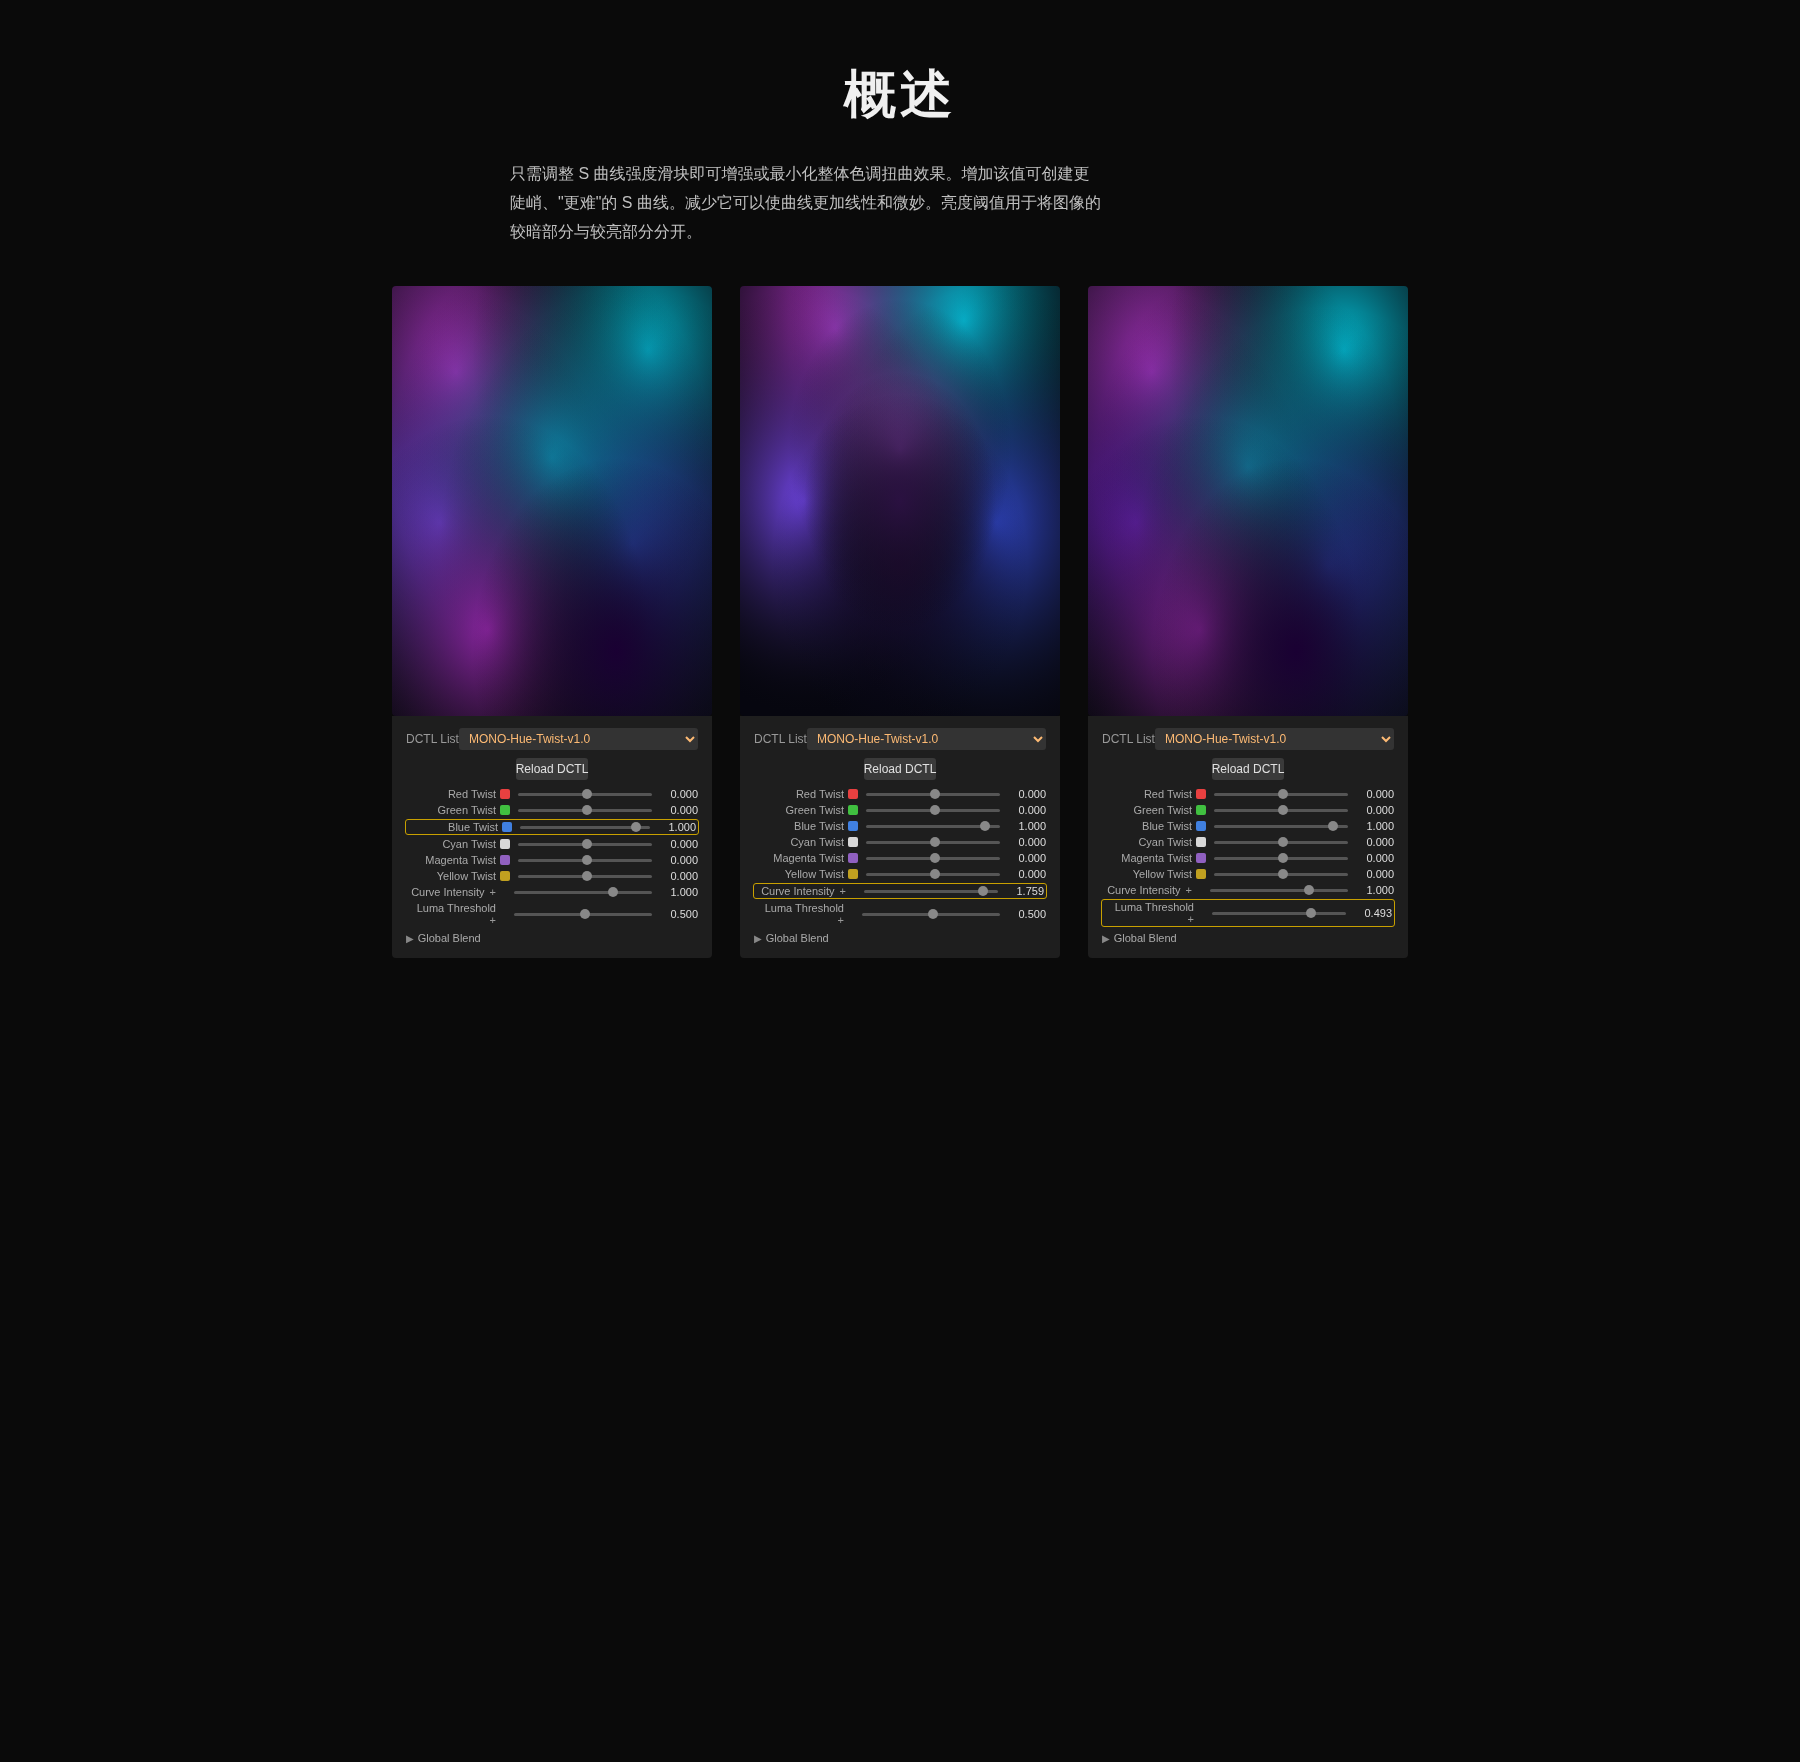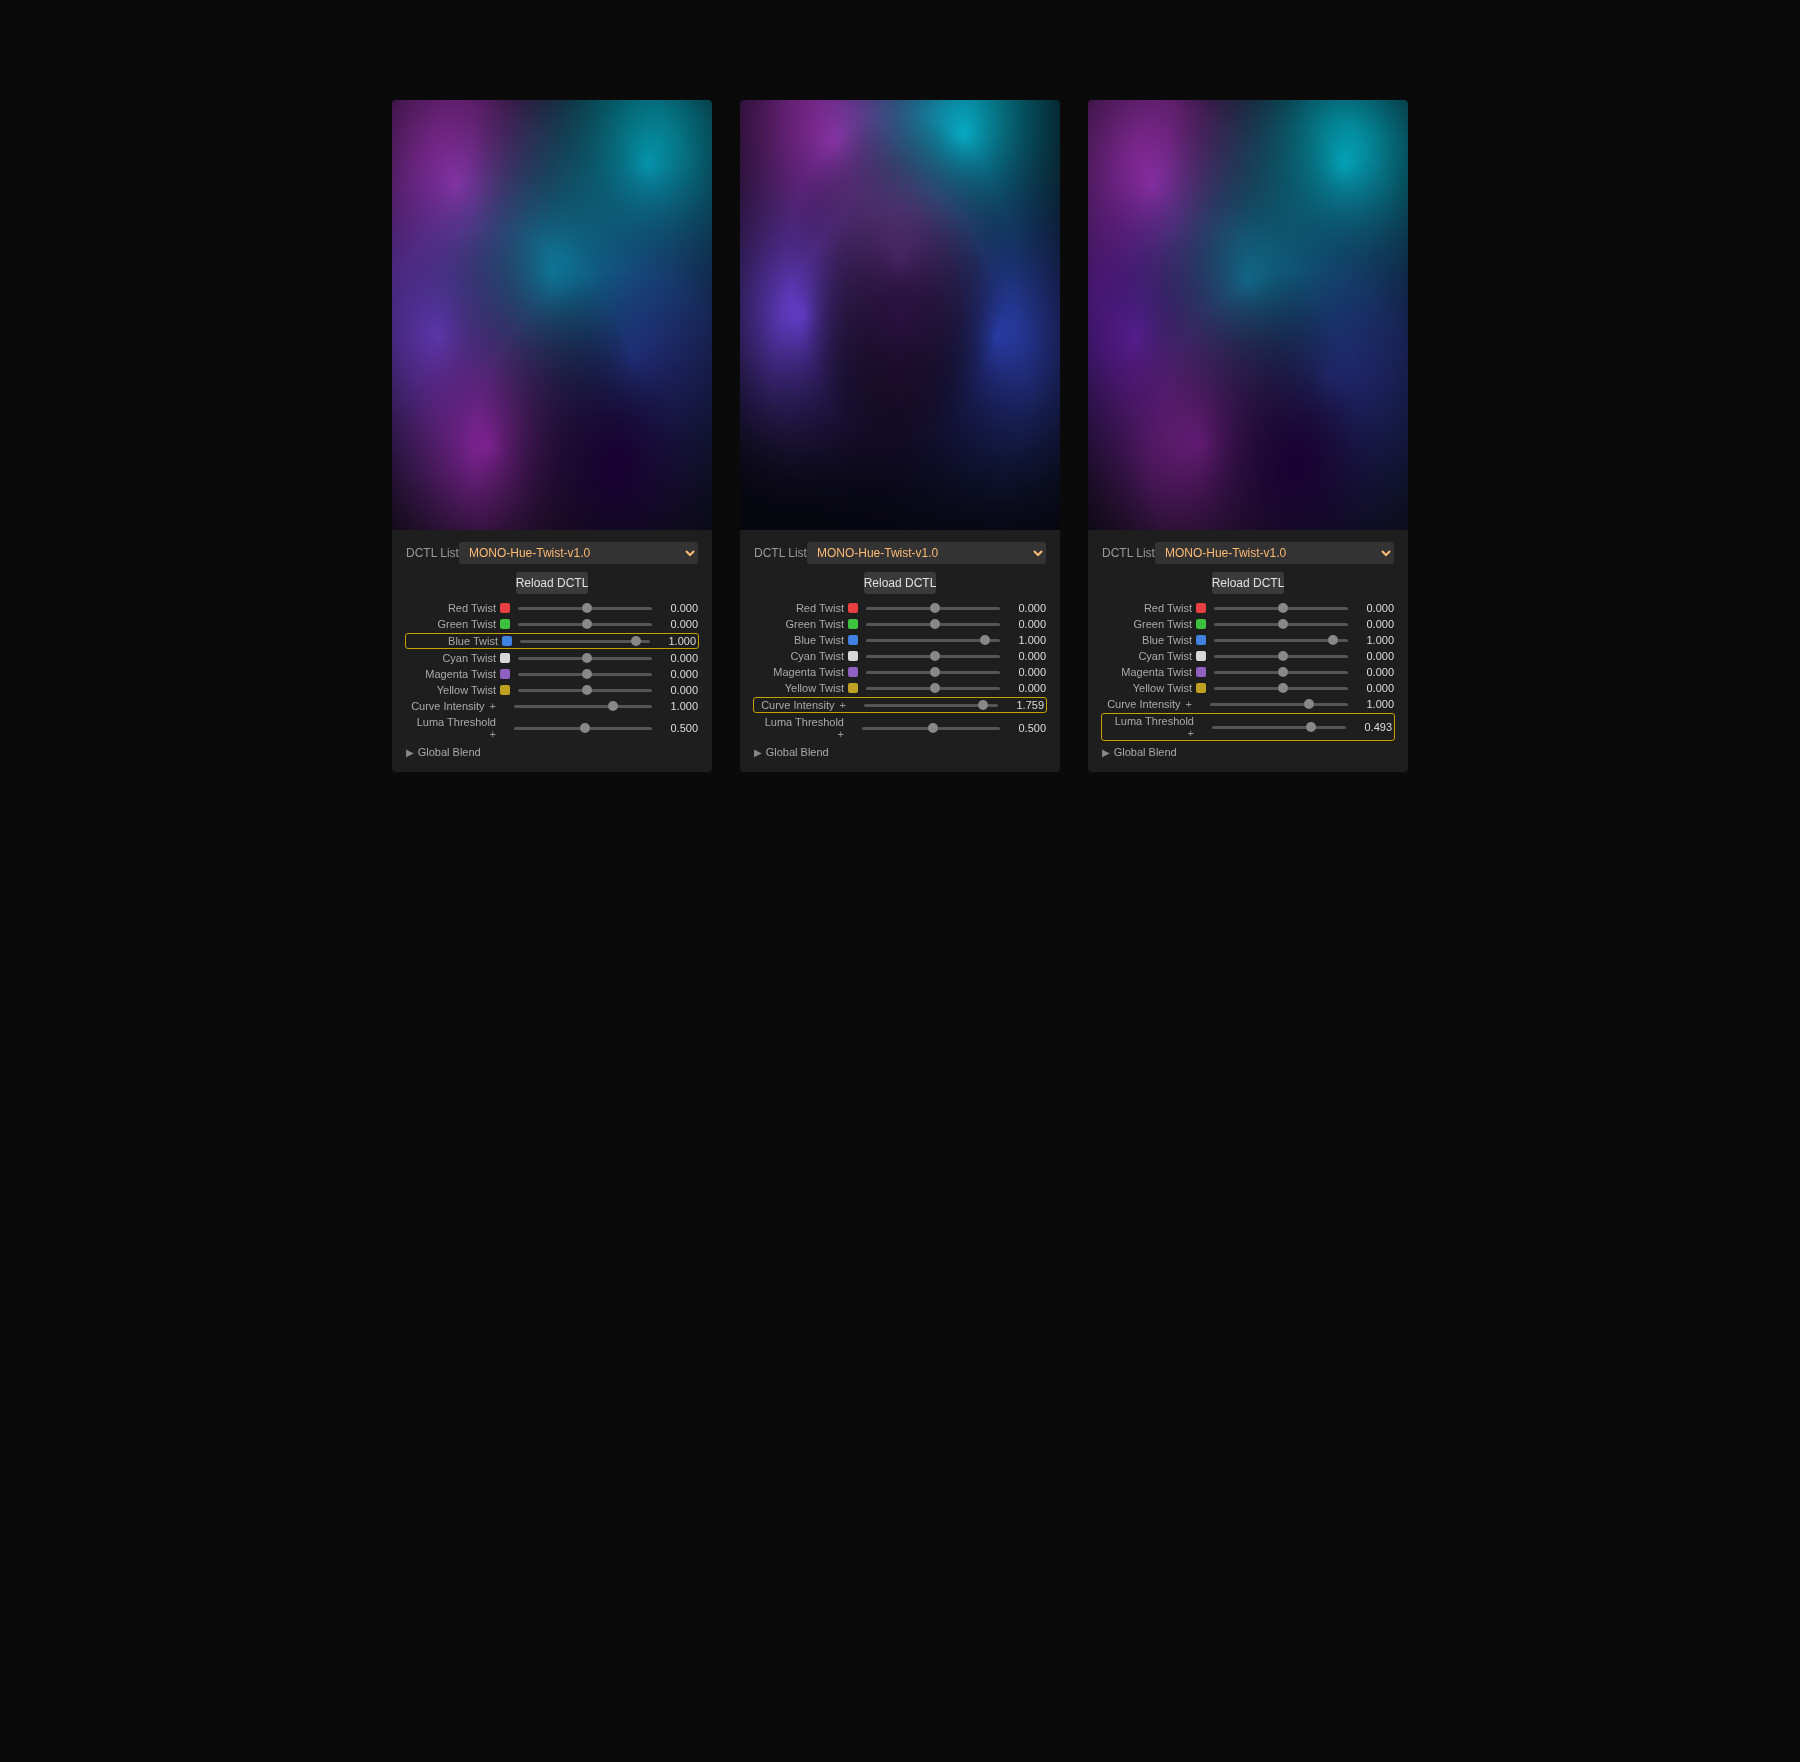--- a/index.html
+++ b/index.html
@@ -176,20 +176,26 @@
       width: 100%;
       height: 100%;
     }
   </style>
 </head>
 <body>
 
 <div class="page-container">
 
   <div class="header-section">
+    <h1 class="page-title">概述</h1>
+    <div class="description-text">
+      <span>只需调整 S 曲线强度滑块即可增强或最小化整体色调扭曲效果。增加该值可创建更</span><br>
+      <span>陡峭、"更难"的 S 曲线。减少它可以使曲线更加线性和微妙。亮度阈值用于将图像的</span><br>
+      <span>较暗部分与较亮部分分开。</span>
+    </div>
   </div>
 
   <div class="panels-row">
 
     <div class="panel">
       <div class="color-preview">
         <svg class="gradient-svg" viewBox="0 0 320 430" xmlns="http://www.w3.org/2000/svg">
           <defs>
             <radialGradient id="rg1a" cx="20%" cy="20%" r="60%">
               <stop offset="0%" stop-color="#e040fb" stop-opacity="0.9"></stop>

